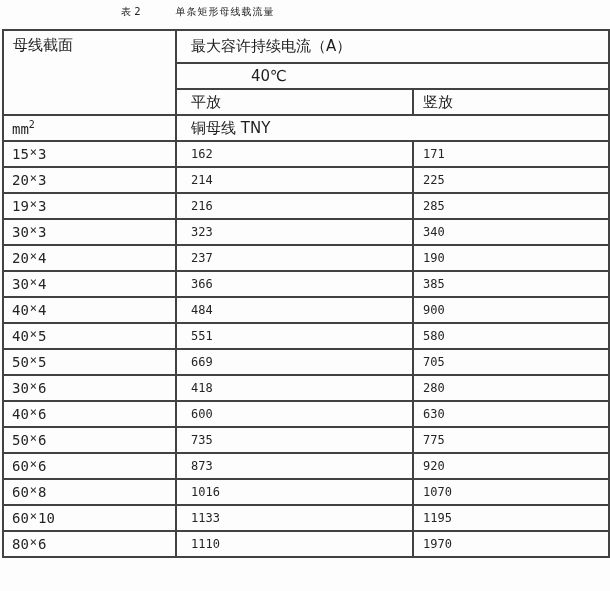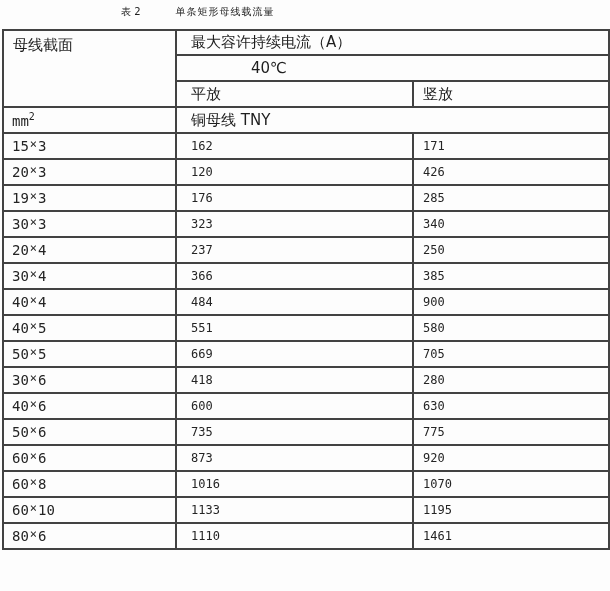--- a/index.html
+++ b/index.html
@@ -29,21 +29,21 @@
   }
   td {
     border: 2px solid #424242;
     padding: 0 4px 0 9px;
     font-size: 15px;
     vertical-align: middle;
     overflow: hidden;
     white-space: nowrap;
   }
   tr { height: 26px; }
-  tr.hdr1 { height: 25px; }
+  tr.hdr1 { height: 33px; }
 
   td.section-hdr { vertical-align: top; padding-top: 5px; }
   td.c2 { padding-left: 14px; }
   td.temp { padding-left: 74px; border-radius: 12px; }
 
   td.num {
     font-family: "DejaVu Sans Mono", "Liberation Mono", monospace;
     font-size: 12px;
     color: #242424;
   }
@@ -91,37 +91,37 @@
       <td class="c2" colspan="2">铜母线 TNY</td>
     </tr>
 
     <tr>
       <td class="size"><span>15</span><span class="times">×</span><span>3</span></td>
       <td class="num c2">162</td>
       <td class="num">171</td>
     </tr>
     <tr>
       <td class="size"><span>20</span><span class="times">×</span><span>3</span></td>
-      <td class="num c2">120</td>
-      <td class="num">426</td>
+      <td class="num c2">214</td>
+      <td class="num">225</td>
     </tr>
     <tr>
       <td class="size"><span>19</span><span class="times">×</span><span>3</span></td>
-      <td class="num c2">176</td>
+      <td class="num c2">216</td>
       <td class="num">285</td>
     </tr>
     <tr>
       <td class="size"><span>30</span><span class="times">×</span><span>3</span></td>
       <td class="num c2">323</td>
       <td class="num">340</td>
     </tr>
     <tr>
       <td class="size"><span>20</span><span class="times">×</span><span>4</span></td>
       <td class="num c2">237</td>
-      <td class="num">250</td>
+      <td class="num">190</td>
     </tr>
     <tr>
       <td class="size"><span>30</span><span class="times">×</span><span>4</span></td>
       <td class="num c2">366</td>
       <td class="num">385</td>
     </tr>
     <tr>
       <td class="size"><span>40</span><span class="times">×</span><span>4</span></td>
       <td class="num c2">484</td>
       <td class="num">900</td>
@@ -162,16 +162,16 @@
       <td class="num">1070</td>
     </tr>
     <tr>
       <td class="size"><span>60</span><span class="times">×</span><span>10</span></td>
       <td class="num c2">1133</td>
       <td class="num">1195</td>
     </tr>
     <tr>
       <td class="size"><span>80</span><span class="times">×</span><span>6</span></td>
       <td class="num c2">1110</td>
-      <td class="num">1461</td>
+      <td class="num">1970</td>
     </tr>
   </tbody>
 </table>
 
 </body></html>

